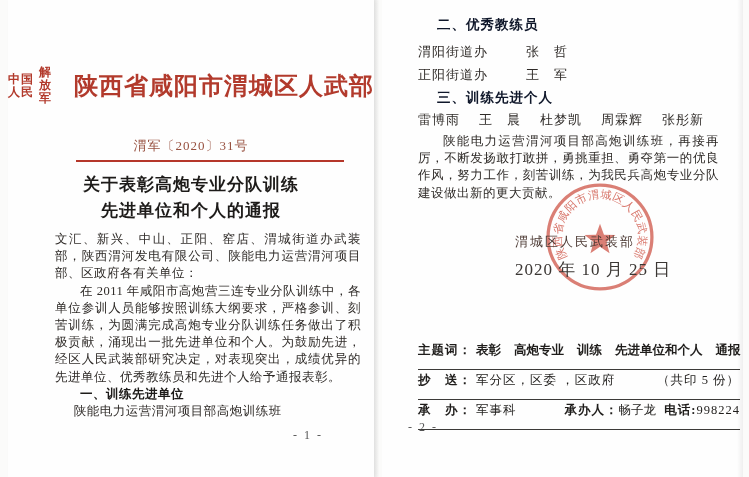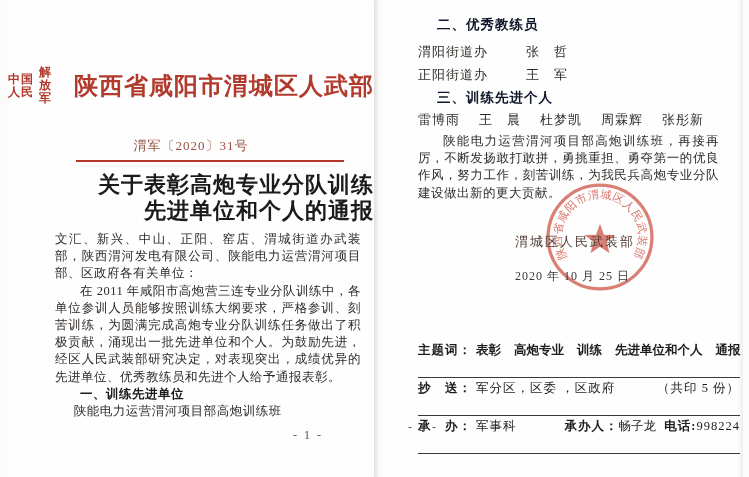--- a/index.html
+++ b/index.html
@@ -50,21 +50,21 @@
     position:absolute;top:137px;left:0;right:0;
     text-align:center;font-size:13px;letter-spacing:1px;
     color:var(--doc-number-red);
   }
   .red-line{
     position:absolute;top:160px;left:68px;right:30px;height:2px;
     background:var(--line-red);
   }
   .doc-title{
     position:absolute;top:172px;left:0;right:0;
-    text-align:right;font-weight:bold;font-size:22px;line-height:26px;
+    text-align:center;font-weight:bold;font-size:17px;line-height:26px;
     color:#1d1b19;letter-spacing:1px;
   }
   .body-block{
     position:absolute;top:231px;left:47px;width:306px;
     font-size:12.5px;line-height:17.2px;text-align:justify;
     color:var(--ink);letter-spacing:0.5px;
   }
   .indent{text-indent:2em;}
   .indent-small{text-indent:1.5em;}
   .bold-heading{font-weight:bold;color:#1d1b19;}
@@ -92,29 +92,29 @@
   }
   .seal{
     position:absolute;left:162px;top:181px;width:112px;height:112px;
     mix-blend-mode:multiply;opacity:0.88;
   }
   .signature-block{
     position:absolute;left:133px;top:233px;width:150px;
     text-align:left;white-space:nowrap;
   }
   .signature-org{font-size:13px;letter-spacing:2px;color:#4d3b35;}
-  .signature-date{font-size:12px;letter-spacing:1px;color:#3b3734;margin-top:17px;}
+  .signature-date{font-size:17px;letter-spacing:1px;color:#3b3734;margin-top:7px;}
   .kw-block{
     position:absolute;left:36px;top:340px;width:322px;
     font-size:12.5px;color:#1f1d1b;
   }
   .kw-row{
     display:flex;align-items:baseline;
     border-bottom:1.5px solid #3c3a38;
-    padding:2px 0 18px 0;min-height:18px;white-space:nowrap;
+    padding:2px 0 10px 0;min-height:18px;white-space:nowrap;
   }
   .kw-label{font-weight:bold;letter-spacing:1px;}
   .kw-terms{display:flex;gap:13px;margin-left:4px;font-weight:bold;}
   .kw-value{margin-left:4px;letter-spacing:1px;}
   .kw-right{margin-left:auto;letter-spacing:1px;}
   .kw-mid{margin-left:48px;letter-spacing:1px;}
   .kw-bold{font-weight:bold;}
 </style>
 </head>
 <body>

